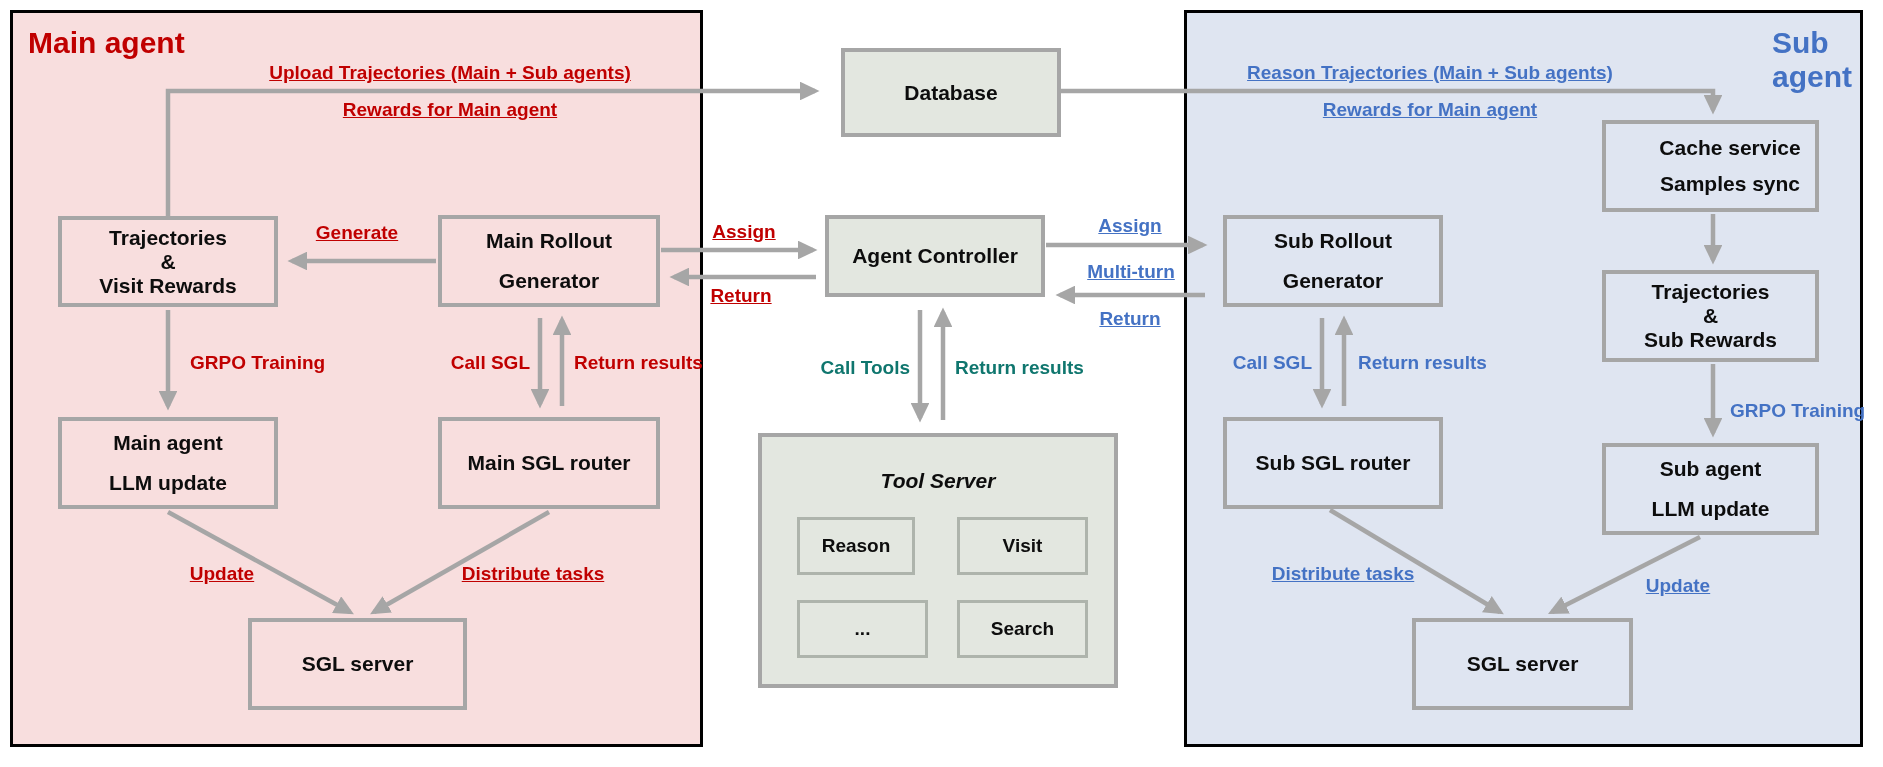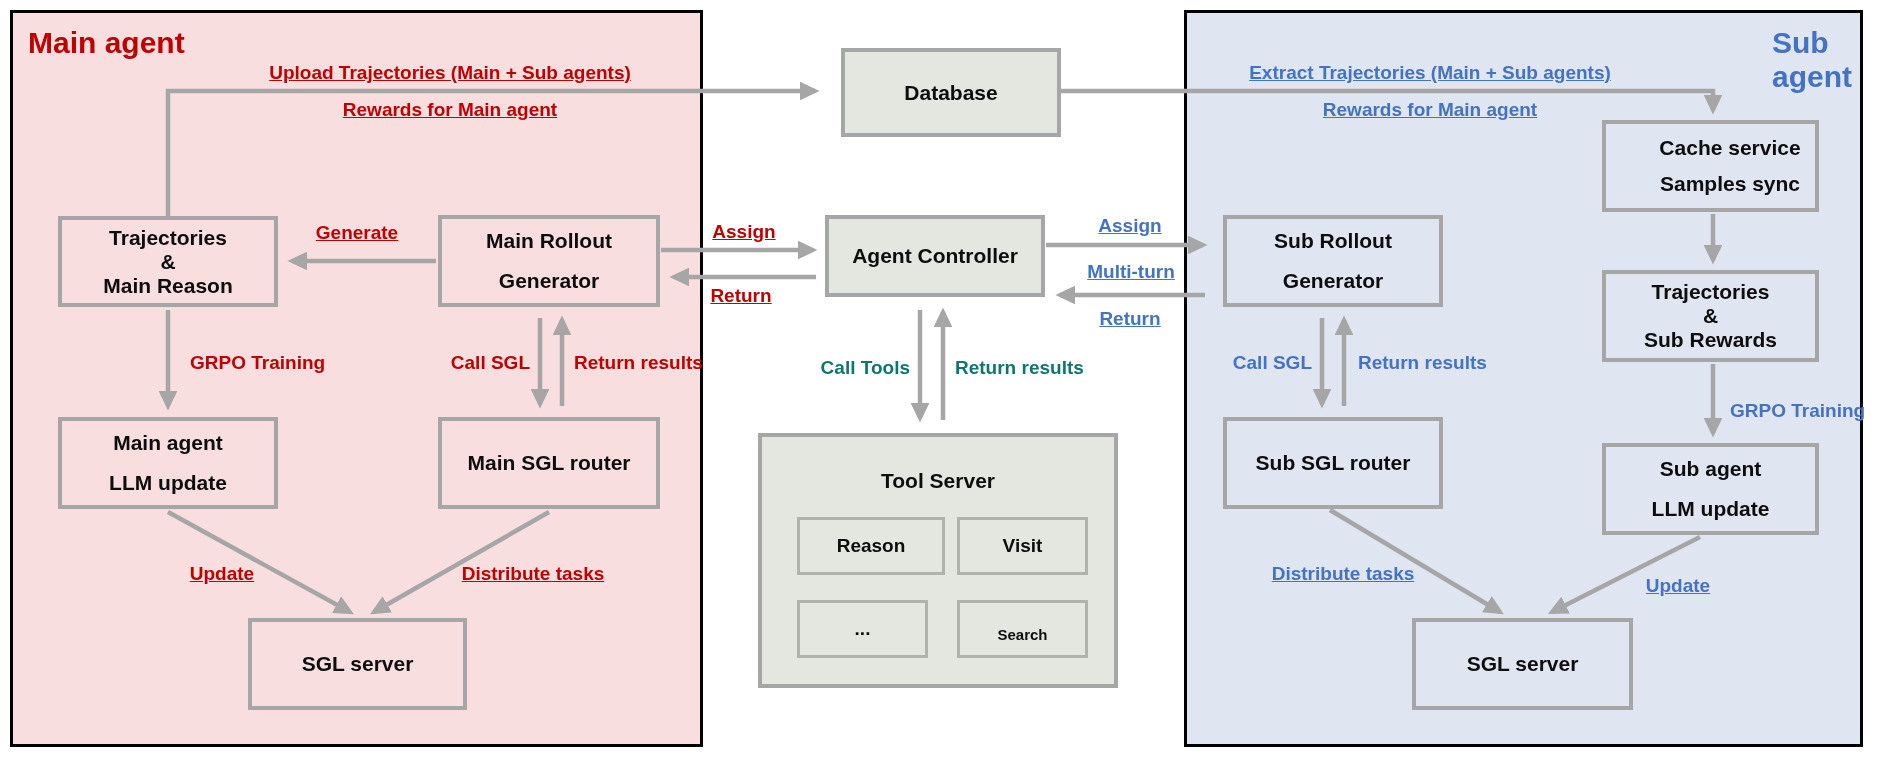--- a/index.html
+++ b/index.html
@@ -65,21 +65,21 @@
       <path d="M1700,537 L1552,612" marker-end="url(#ah)"></path>
     </g>
   </svg>
 
   <div class="panel-title red" style="left:28px;top:26px;">Main agent</div>
   <div class="panel-title blu rgt" style="left:1852px;top:26px;">Sub agent</div>
 
   <div class="box pink tight" style="left:58px;top:216px;width:220px;height:91px;">
     <span>Trajectories</span>
     <span>&amp;</span>
-    <span>Main Reason</span>
+    <span>Visit Rewards</span>
   </div>
   <div class="box pink" style="left:438px;top:215px;width:222px;height:92px;">
     <span>Main Rollout</span>
     <span>Generator</span>
   </div>
   <div class="box pink" style="left:58px;top:417px;width:220px;height:92px;">
     <span>Main agent</span>
     <span>LLM update</span>
   </div>
   <div class="box pink" style="left:438px;top:417px;width:222px;height:92px;text-align:right;">
@@ -103,32 +103,32 @@
   <div class="box green" style="left:841px;top:48px;width:220px;height:89px;">
     <span>Database</span>
   </div>
   <div class="box green" style="left:825px;top:215px;width:220px;height:82px;">
     <span>Agent Controller</span>
   </div>
   <div class="lbl blk rgt" style="left:910px;top:357px;">Call Tools</div>
   <div class="lbl blk" style="left:955px;top:357px;">Return results</div>
 
   <div class="box green" style="left:758px;top:433px;width:360px;height:255px;justify-content:flex-start;">
-    <span style="margin-top:24px;">Tool Server</span>
+    <span style="margin-top:24px;font-style:italic;">Tool Server</span>
   </div>
-  <div class="box green" style="left:797px;top:517px;width:148px;height:58px;border-width:3px;border-color:#aeb4ac;font-size:19px;">
+  <div class="box green" style="left:797px;top:517px;width:118px;height:58px;border-width:3px;border-color:#aeb4ac;font-size:19px;">
     <span>Reason</span>
   </div>
   <div class="box green" style="left:957px;top:517px;width:131px;height:58px;border-width:3px;border-color:#aeb4ac;font-size:19px;">
     <span>Visit</span>
   </div>
   <div class="box green" style="left:797px;top:600px;width:131px;height:58px;border-width:3px;border-color:#aeb4ac;font-size:19px;">
     <span>...</span>
   </div>
-  <div class="box green" style="left:957px;top:600px;width:131px;height:58px;border-width:3px;border-color:#aeb4ac;font-size:15px;justify-content:flex-end;">
+  <div class="box green" style="left:957px;top:600px;width:131px;height:58px;border-width:3px;border-color:#aeb4ac;font-size:19px;">
     <span>Search</span>
   </div>
 
   <div class="box blue" style="left:1602px;top:120px;width:217px;height:92px;line-height:36px;padding-left:39px;">
     <span>Cache service</span>
     <span>Samples sync</span>
   </div>
   <div class="box blue" style="left:1223px;top:215px;width:220px;height:92px;">
     <span>Sub Rollout</span>
     <span>Generator</span>
@@ -142,21 +142,21 @@
     <span>Sub SGL router</span>
   </div>
   <div class="box blue" style="left:1602px;top:443px;width:217px;height:92px;">
     <span>Sub agent</span>
     <span>LLM update</span>
   </div>
   <div class="box blue" style="left:1412px;top:618px;width:221px;height:92px;">
     <span>SGL server</span>
   </div>
 
-  <div class="lbl blu ctr" style="left:1430px;top:62px;">Extract Trajectories (Main + Sub agents)</div>
+  <div class="lbl blu ctr" style="left:1430px;top:62px;">Reason Trajectories (Main + Sub agents)</div>
   <div class="lbl blu ctr" style="left:1430px;top:99px;">Rewards for Main agent</div>
   <div class="lbl blu ctr" style="left:1130px;top:215px;">Assign</div>
   <div class="lbl blu ctr" style="left:1131px;top:261px;">Multi-turn</div>
   <div class="lbl blu ctr" style="left:1130px;top:308px;">Return</div>
   <div class="lbl blu rgt" style="left:1312px;top:352px;">Call SGL</div>
   <div class="lbl blu" style="left:1358px;top:352px;">Return results</div>
   <div class="lbl blu" style="left:1730px;top:400px;">GRPO Training</div>
   <div class="lbl blu ctr" style="left:1343px;top:563px;">Distribute tasks</div>
   <div class="lbl blu ctr" style="left:1678px;top:575px;">Update</div>
 

